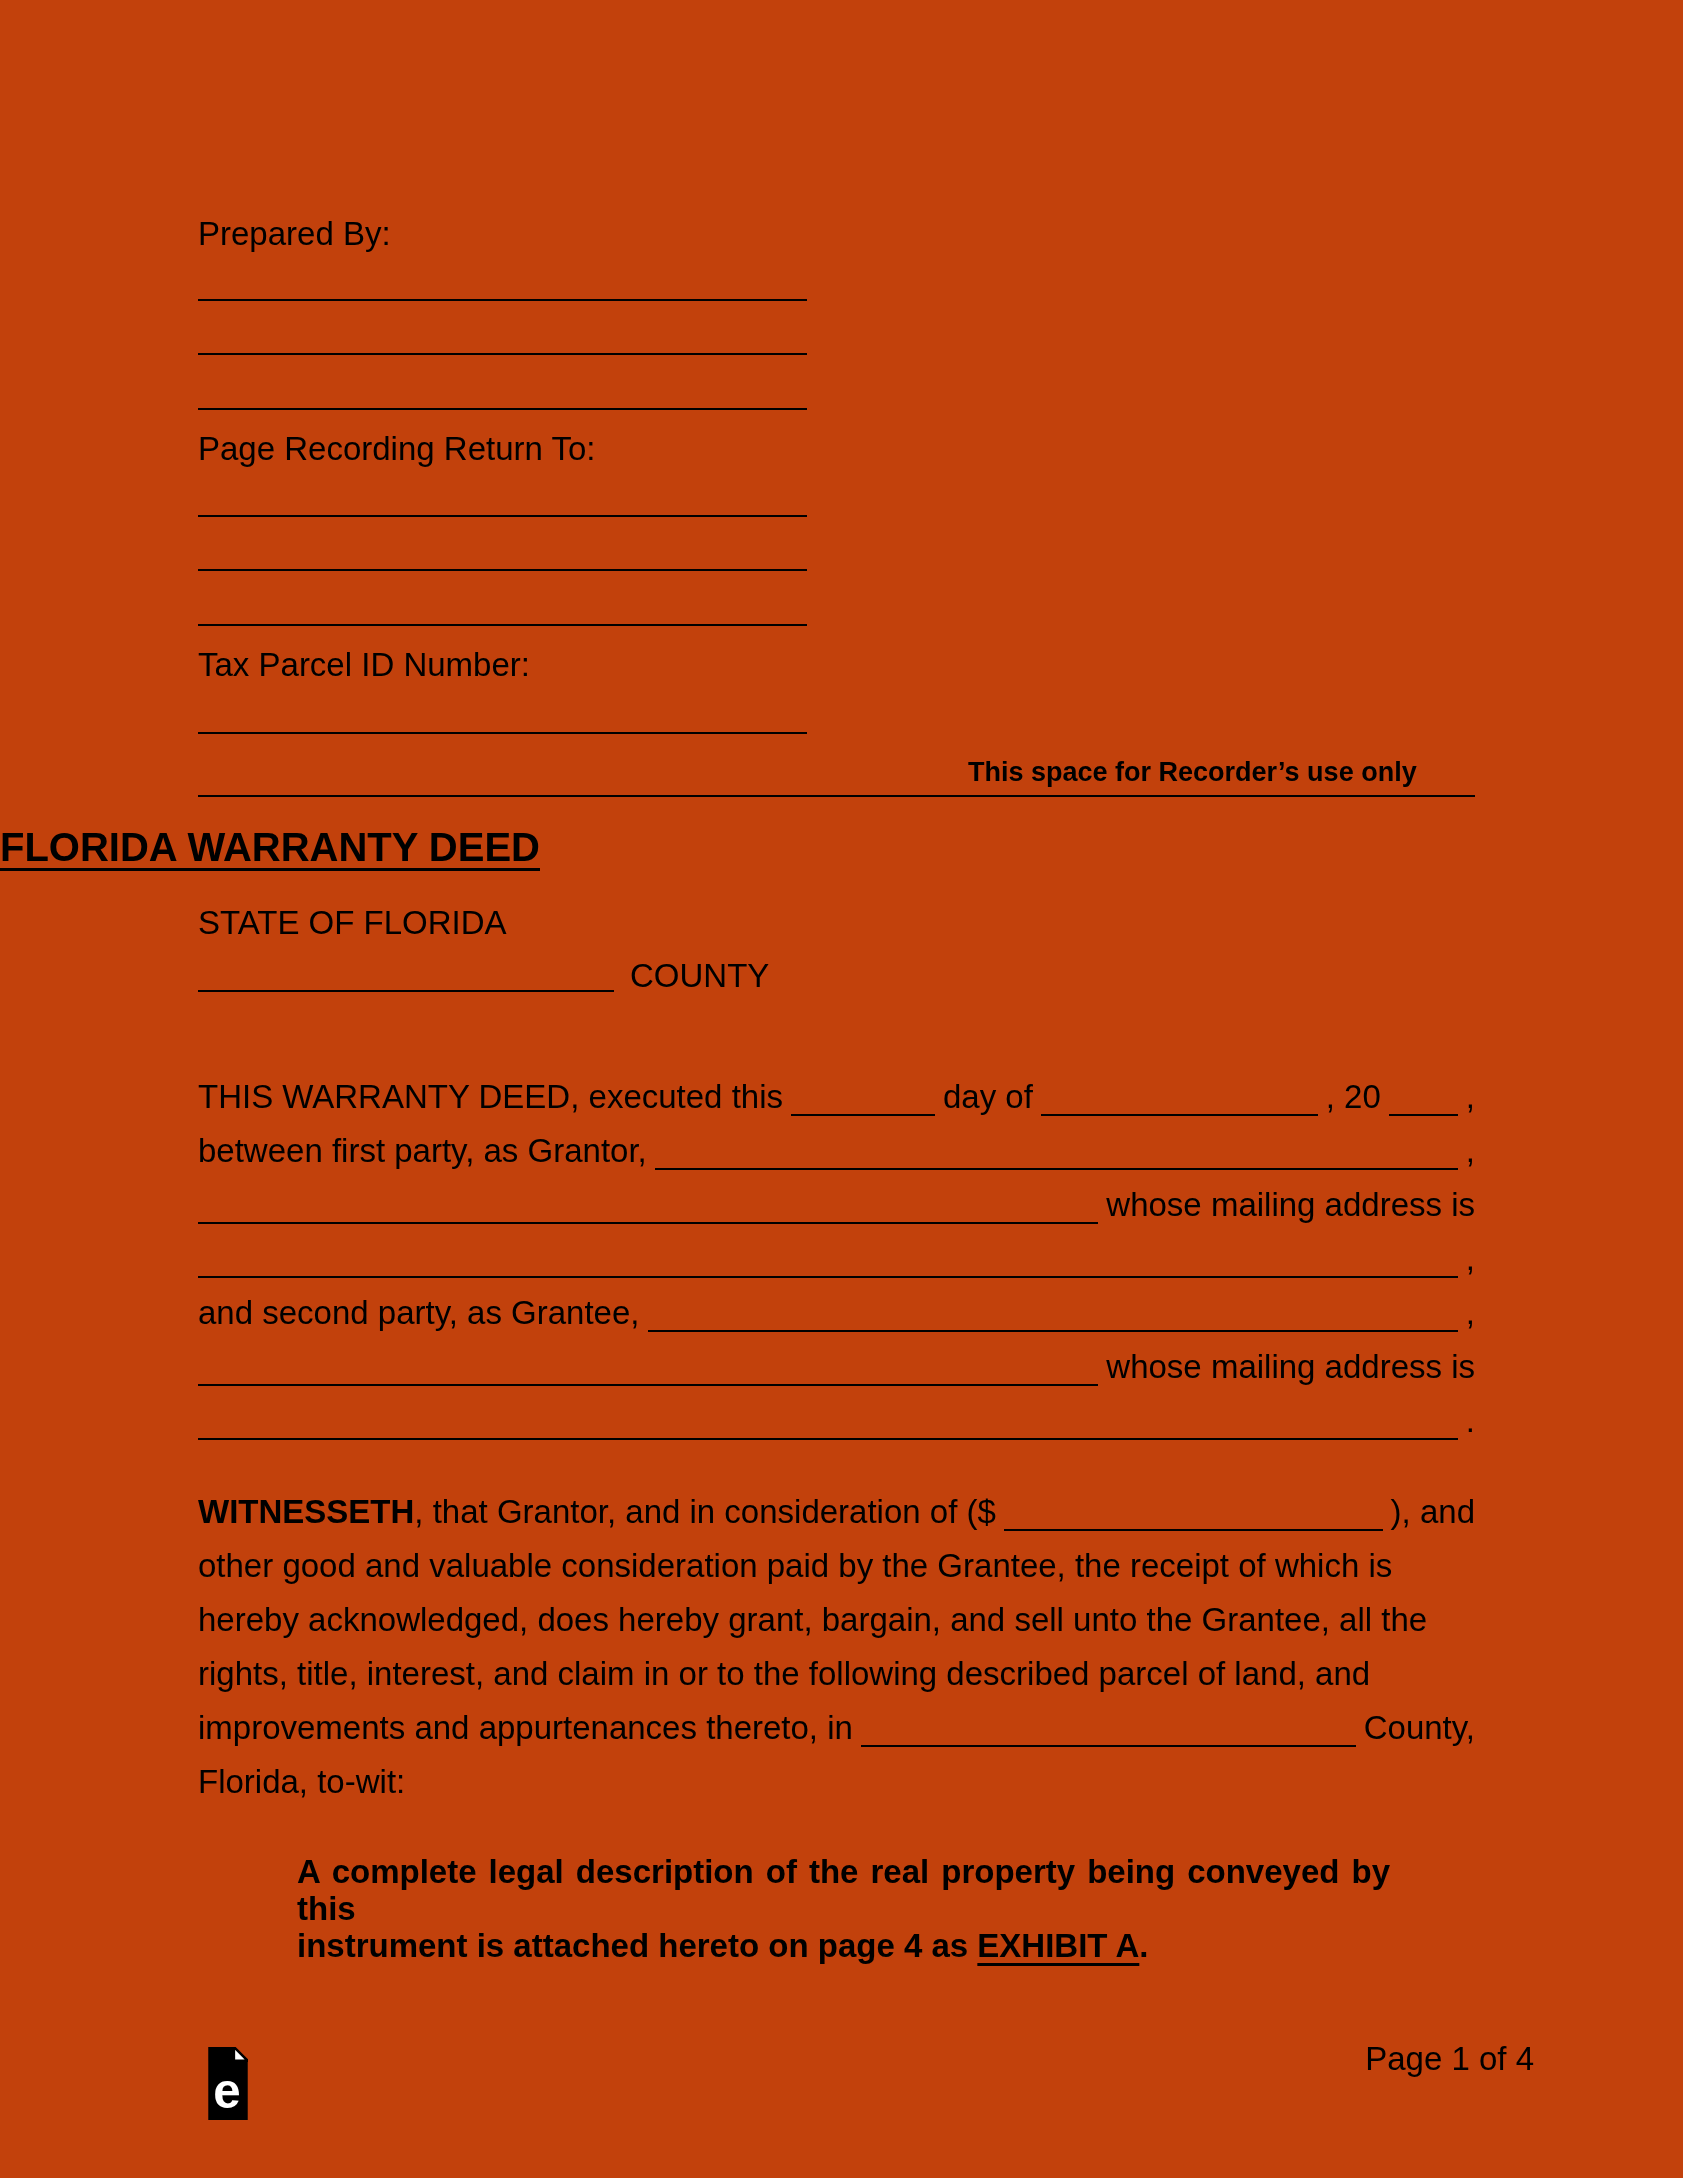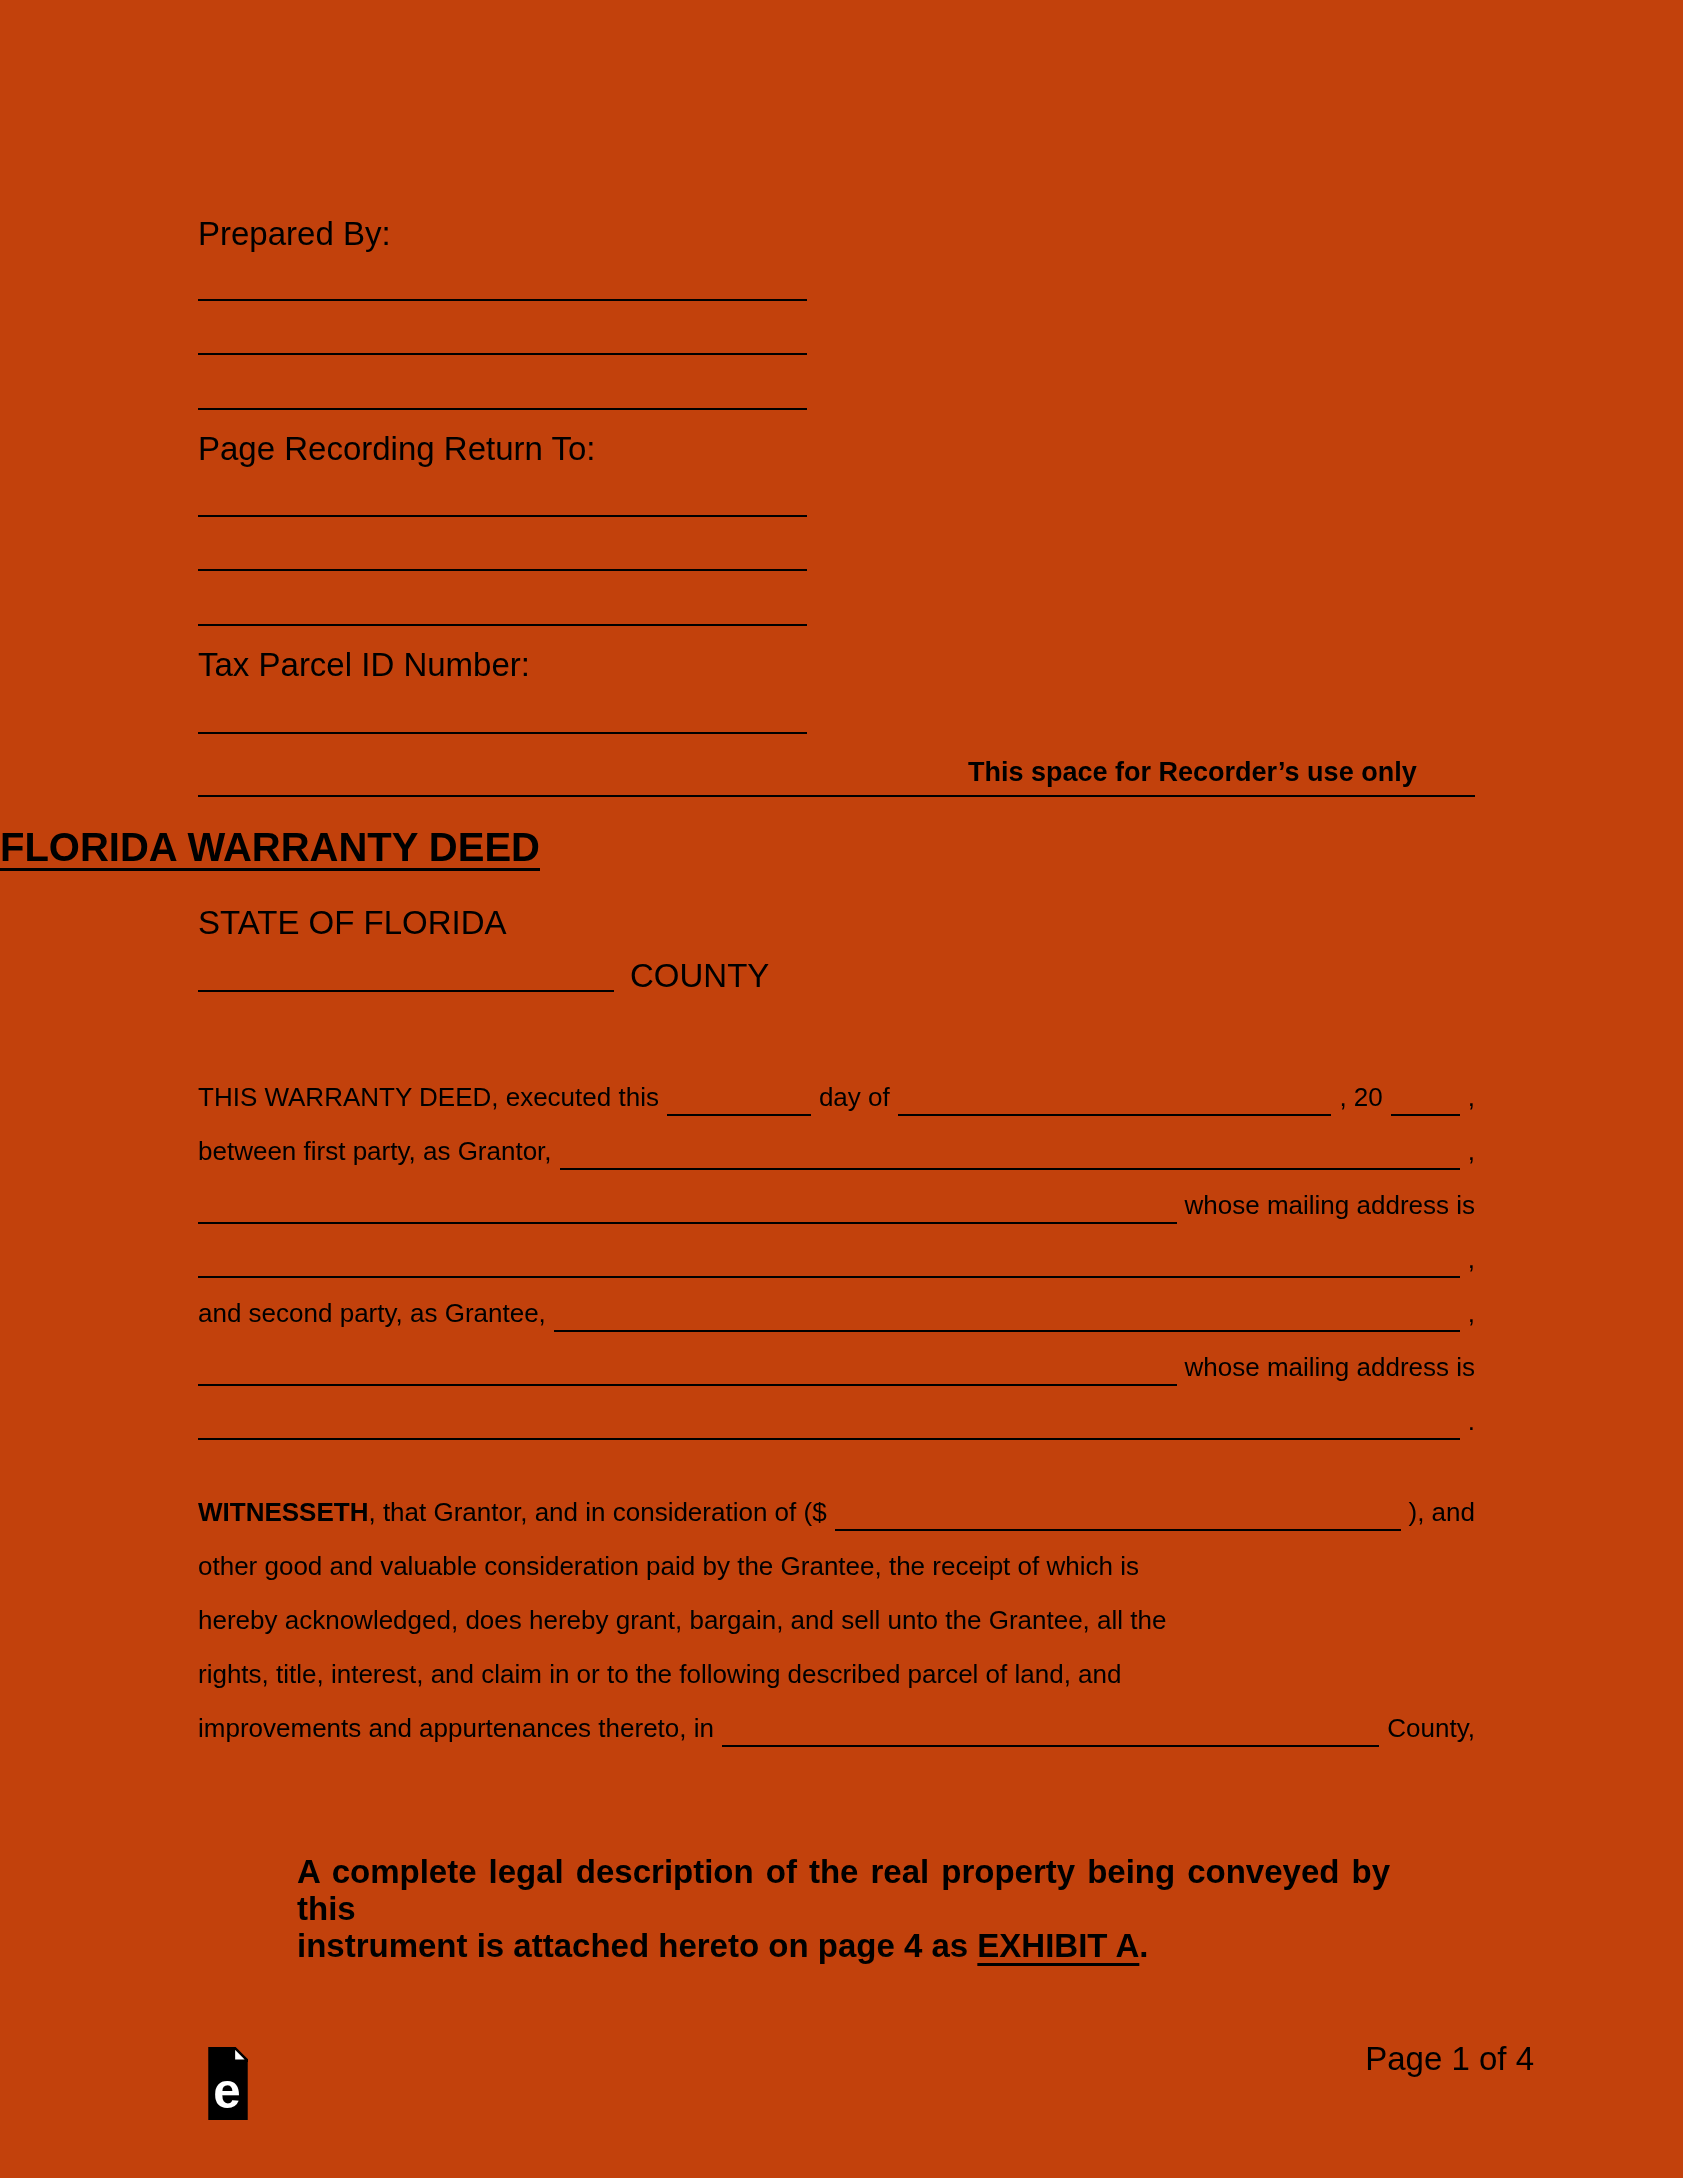--- a/index.html
+++ b/index.html
@@ -22,21 +22,21 @@
     font-size:40px;font-weight:bold;
   }
   .title span{text-decoration:underline;text-decoration-thickness:3px;text-underline-offset:7px;}
   .county-row{
     position:absolute;left:198px;top:954px;width:1277px;height:44px;
     display:flex;align-items:flex-end;font-size:33px;
   }
   .county-row .blankw{border-bottom:2px solid #000;height:0;margin:0 0 6px 0;}
   .county-row .txt{line-height:44px;margin-left:16px;white-space:pre;}
   .para{
-    position:absolute;left:198px;width:1277px;font-size:26px;
+    position:absolute;left:198px;width:1277px;font-size:33px;
   }
   .para .line{display:flex;align-items:flex-end;height:54px;}
   .para .txt{line-height:54px;white-space:pre;}
   .para .fill{flex:1 1 auto;border-bottom:2px solid #000;height:0;margin:0 8px 8px 8px;}
   .para .blankw{flex:0 0 auto;border-bottom:2px solid #000;height:0;margin:0 8px 8px 8px;}
   .para .line > .fill:first-child,.para .line > .blankw:first-child{margin-left:0;}
   .para .line > .fill:last-child,.para .line > .blankw:last-child{margin-right:0;}
   .b{font-weight:bold;}
   .u{text-decoration:underline;text-decoration-thickness:3px;text-underline-offset:6px;}
   #para1{top:1070px;}
@@ -134,20 +134,23 @@
         <span class="txt">hereby acknowledged, does hereby grant, bargain, and sell unto the Grantee, all the</span>
       </div>
       <div class="line">
         <span class="txt">rights, title, interest, and claim in or to the following described parcel of land, and</span>
       </div>
       <div class="line">
         <span class="txt">improvements and appurtenances thereto, in</span>
         <span class="fill"></span>
         <span class="txt">County,</span>
       </div>
+      <div class="line">
+        <span class="txt">Florida, to-wit:</span>
+      </div>
     </div>
 
   <div class="exhibit">
     <div class="jline">A complete legal description of the real property being conveyed by this</div>
     <div class="nline"><span>instrument is attached hereto on page 4 as </span><span class="u">EXHIBIT A</span><span>.</span></div>
   </div>
 
   <svg class="logo" viewBox="0 0 40 74" aria-hidden="true">
     <path d="M0,0 H26 L40,14 V74 H0 Z" fill="#000"></path>
     <path d="M26,0 V14 H40 Z" fill="#fff" stroke="#000" stroke-width="2.5"></path>

